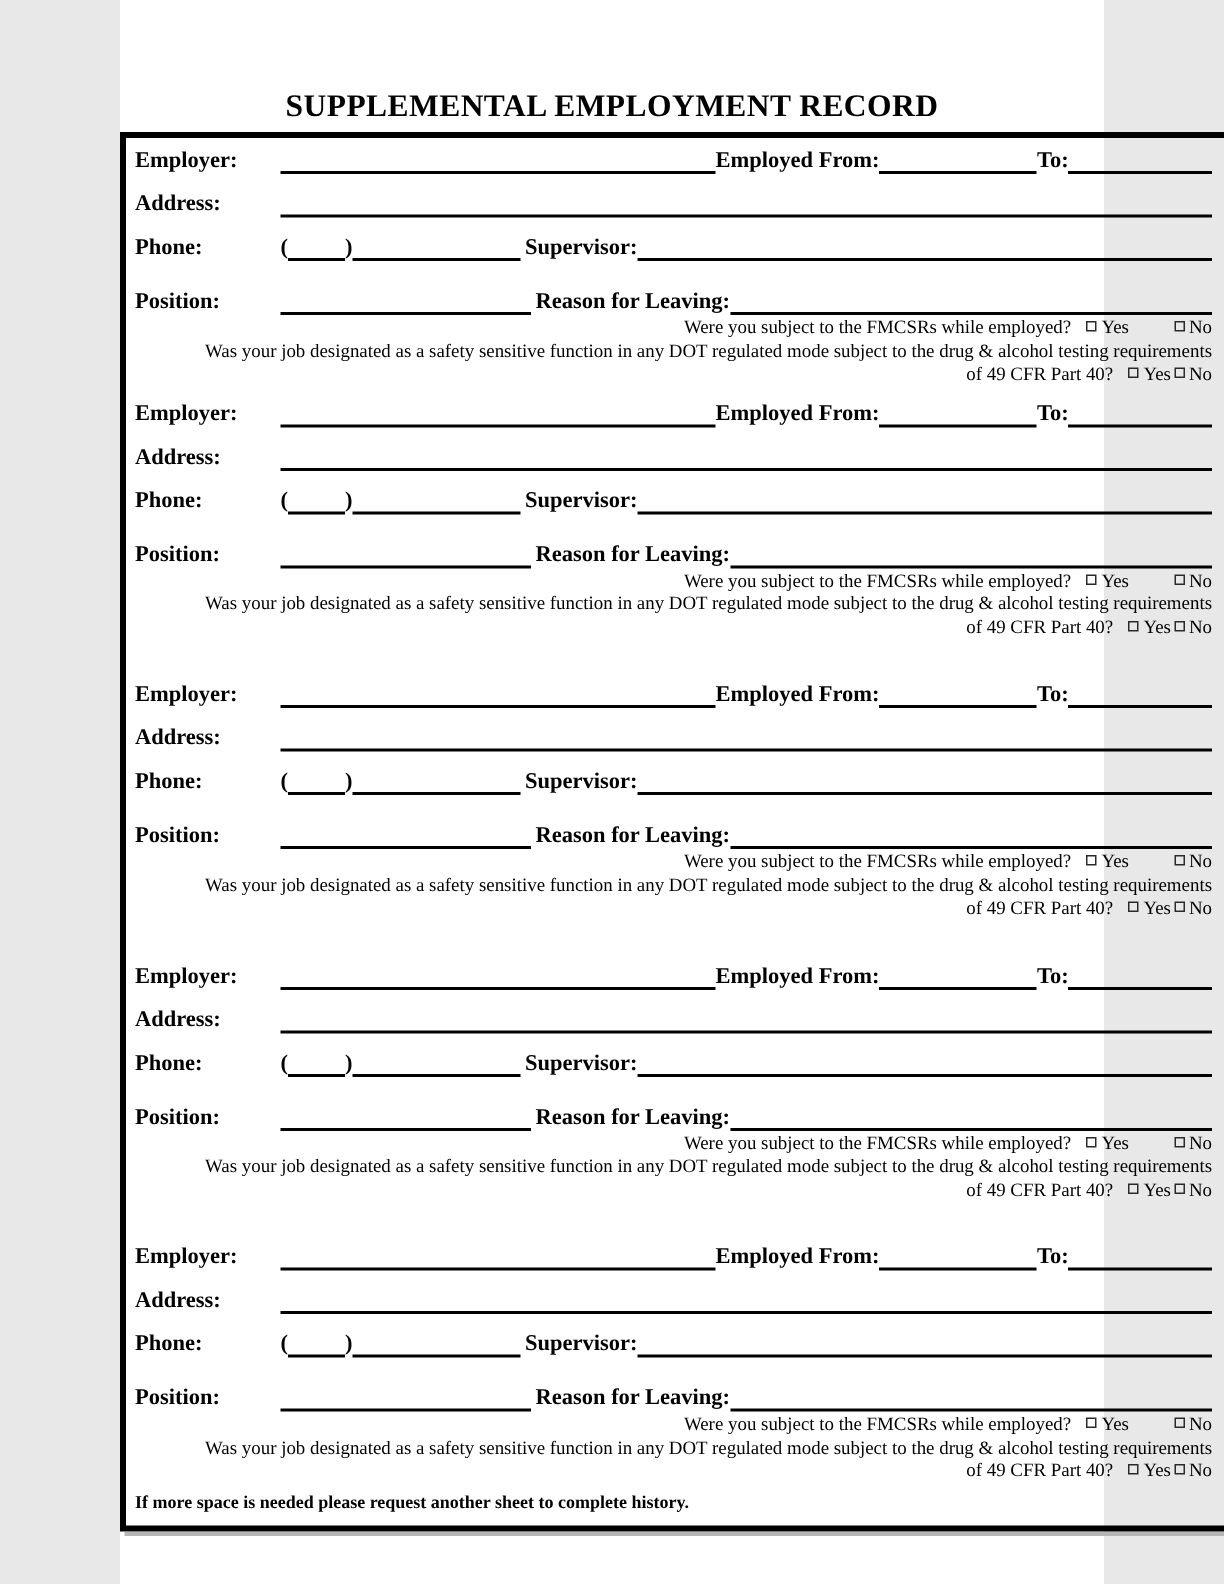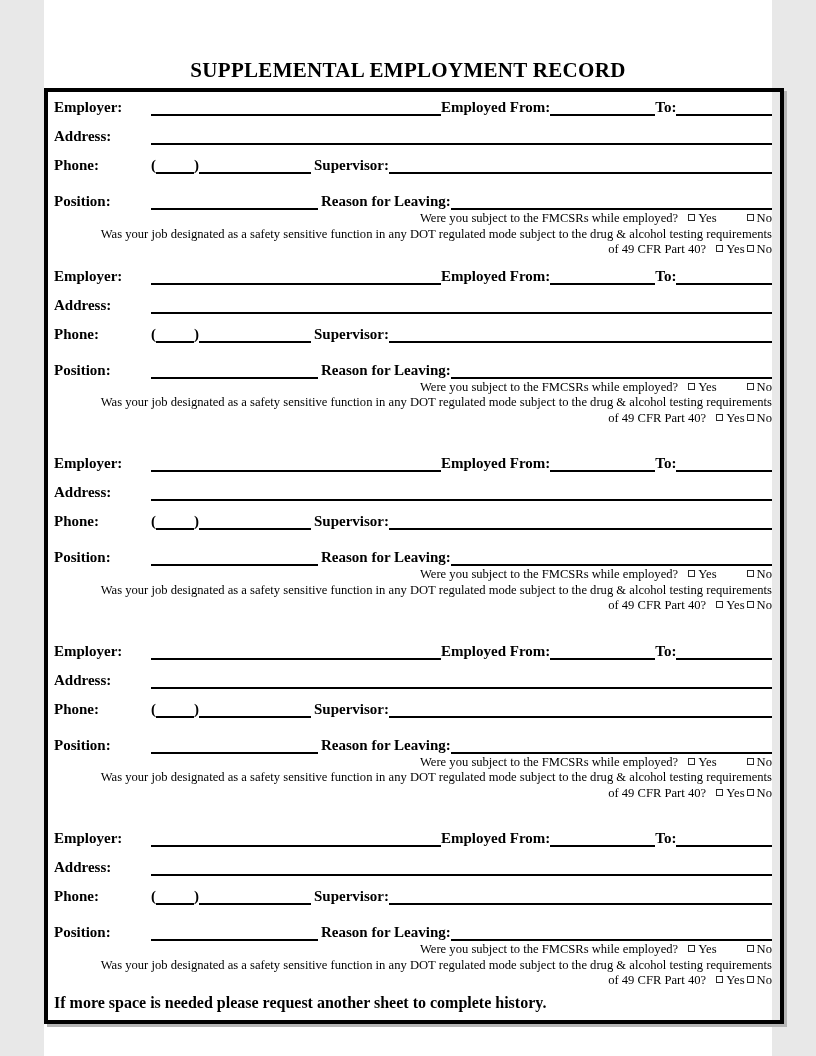--- a/index.html
+++ b/index.html
@@ -1,19 +1,19 @@
 <!DOCTYPE html>
 <html><head>
 <meta charset="utf-8">
 <style>
   * { margin: 0; padding: 0; box-sizing: border-box; }
   html, body { background: #e8e8e8; }
   body { font-family: "Liberation Serif", serif; color: #000; }
   .page {
-    width: 728px; height: 1056px; margin: 0 auto; background: #ffffff;
+    width: 656px; height: 1056px; margin: 0 auto; background: #ffffff;
     padding-top: 58px; position: relative;
   }
   .title {
     text-align: center; font-size: 21px; font-weight: bold;
     letter-spacing: 0.3px; margin-bottom: 5px;
   }
   .note {
     text-align: center; font-size: 12.6px; font-weight: bold;
     margin-bottom: 2px; white-space: pre-wrap;
   }
@@ -45,21 +45,21 @@
   .sp-sm { margin-left: 3px; }
   .row.tight { margin-bottom: 1px; margin-top: 16px; }
   .q { font-size: 12.6px; line-height: 15.5px; text-align: right; }
   .cb {
     display: inline-block; width: 7px; height: 7px; border: 1px solid #2a2a2a;
     margin: 0 3px 1px 7px; vertical-align: baseline;
   }
   .cb.wide-gap { margin-left: 30px; }
   .cb.tight-gap { margin-left: 2px; }
   .footer {
-    font-size: 16px; font-weight: bold; margin-top: 5px; padding-bottom: 2px;
+    font-size: 12px; font-weight: bold; margin-top: 5px; padding-bottom: 2px;
   }
 </style>
 </head>
 <body>
 
 <div class="page">
   <div class="title">SUPPLEMENTAL EMPLOYMENT RECORD</div>
   <div class="form-box">
     <div id="blocks-host">
   <section class="block">

